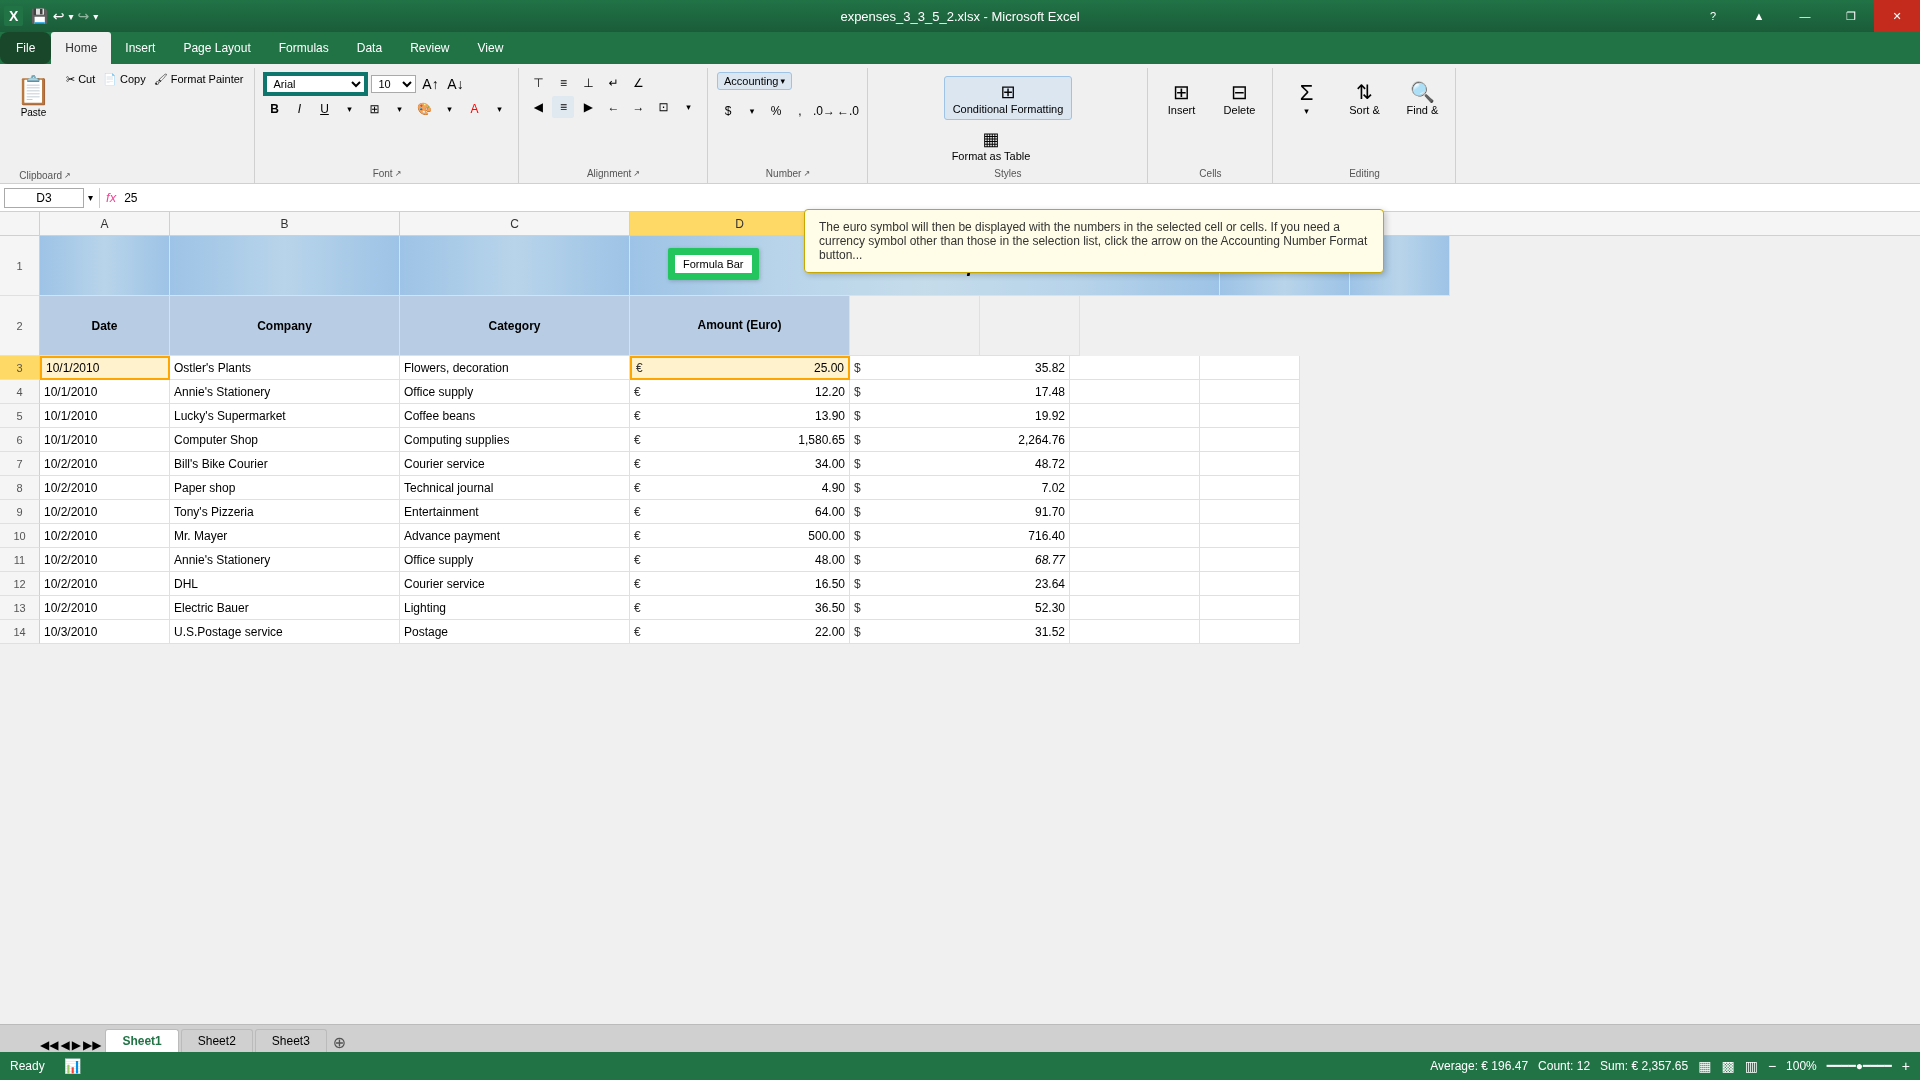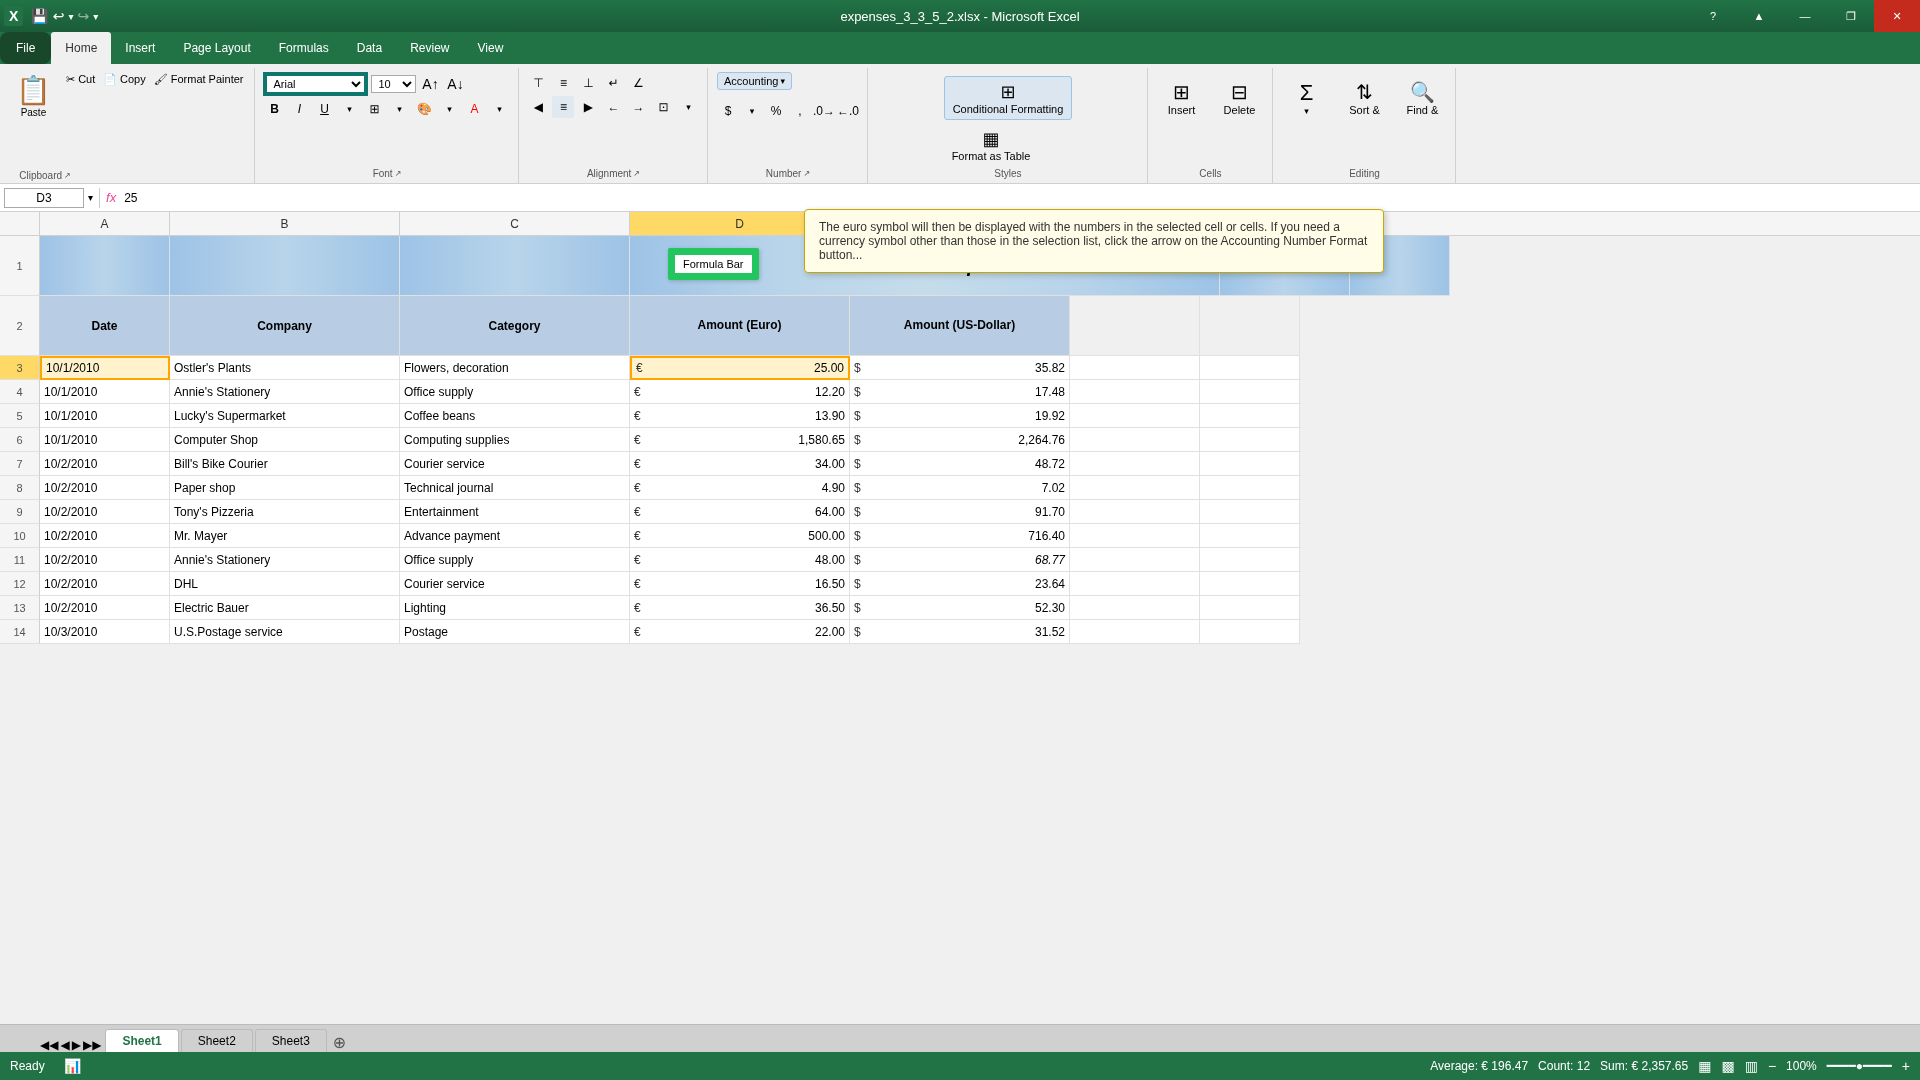--- a/index.html
+++ b/index.html
@@ -564,23 +564,20 @@
         <span>Date</span>
       </div>
       <div class="cell header-cell col-b">
         <span>Company</span>
       </div>
       <div class="cell header-cell col-c">
         <span>Category</span>
       </div>
       <div class="cell header-cell col-d" style="text-align:center;white-space:normal;line-height:1.3;">
         <span>Amount (Euro)</span>
-      </div>
-      <div class="cell header-cell col-e" style="text-align:center;white-space:normal;line-height:1.3;">
-        <span>Amount (US-Dollar)</span>
       </div>
       <div class="cell col-f"></div>
       <div class="cell col-g"></div>
     </div>
 
     <div id="data-rows">
         <div class="sheet-row">
           <div class="row-num selected">3</div>
           <div class="cell col-a selected">10/1/2010</div>
           <div class="cell col-b data-row">Ostler's Plants</div>

